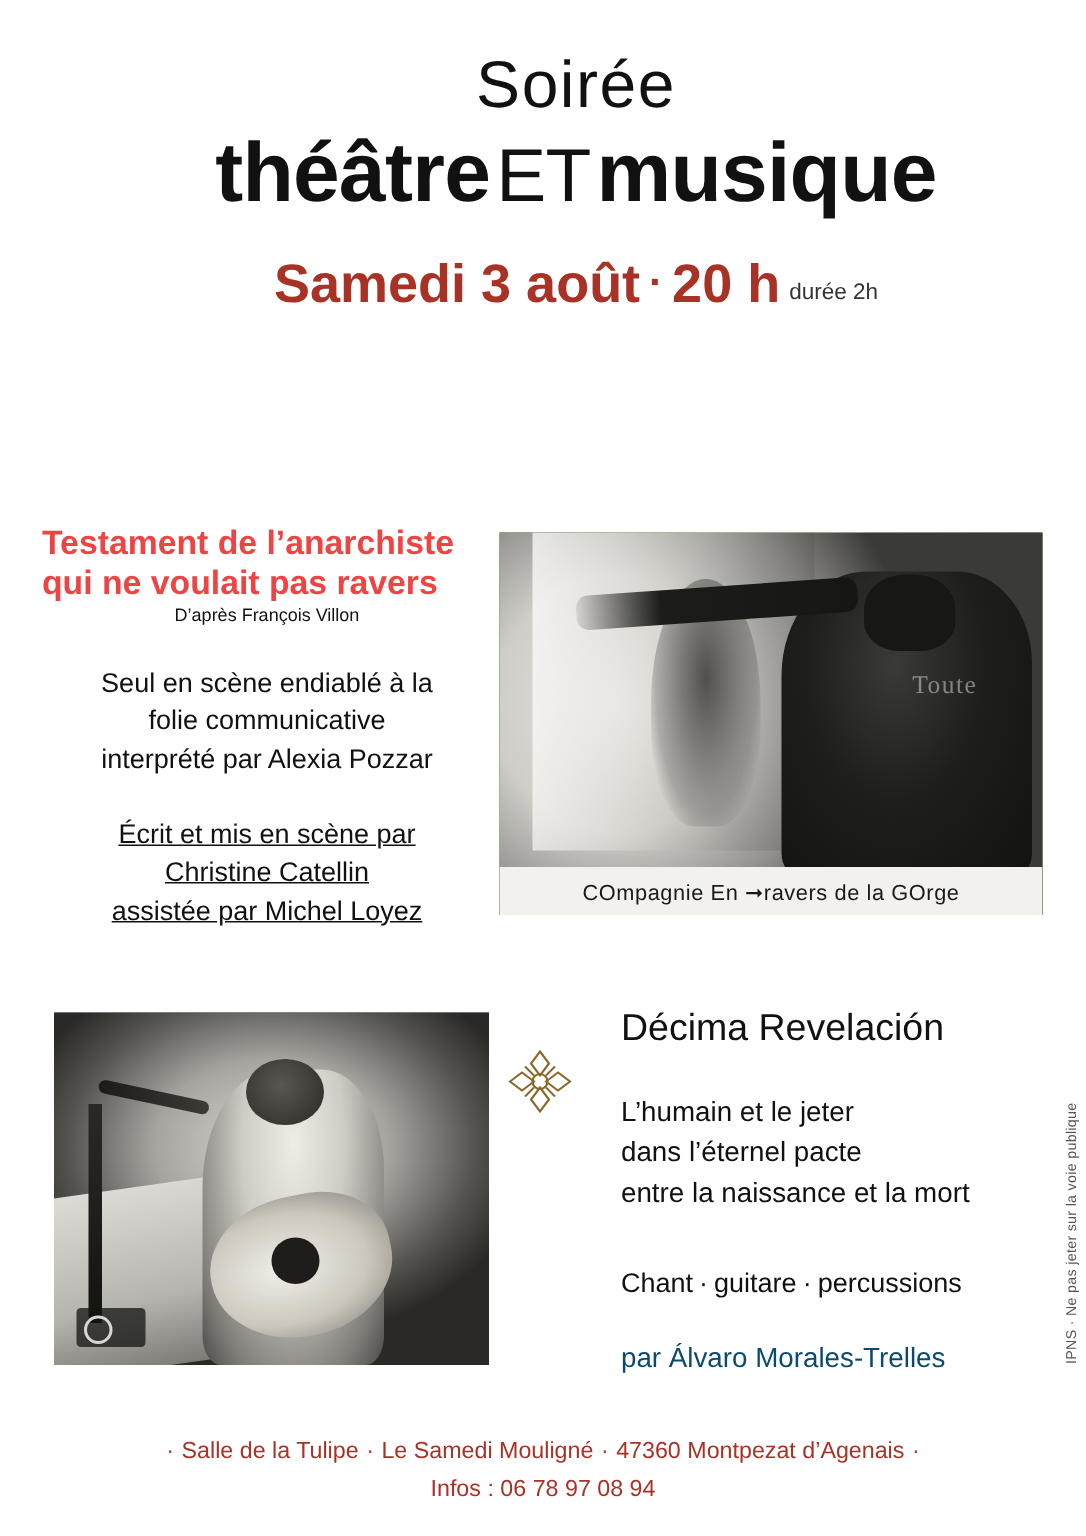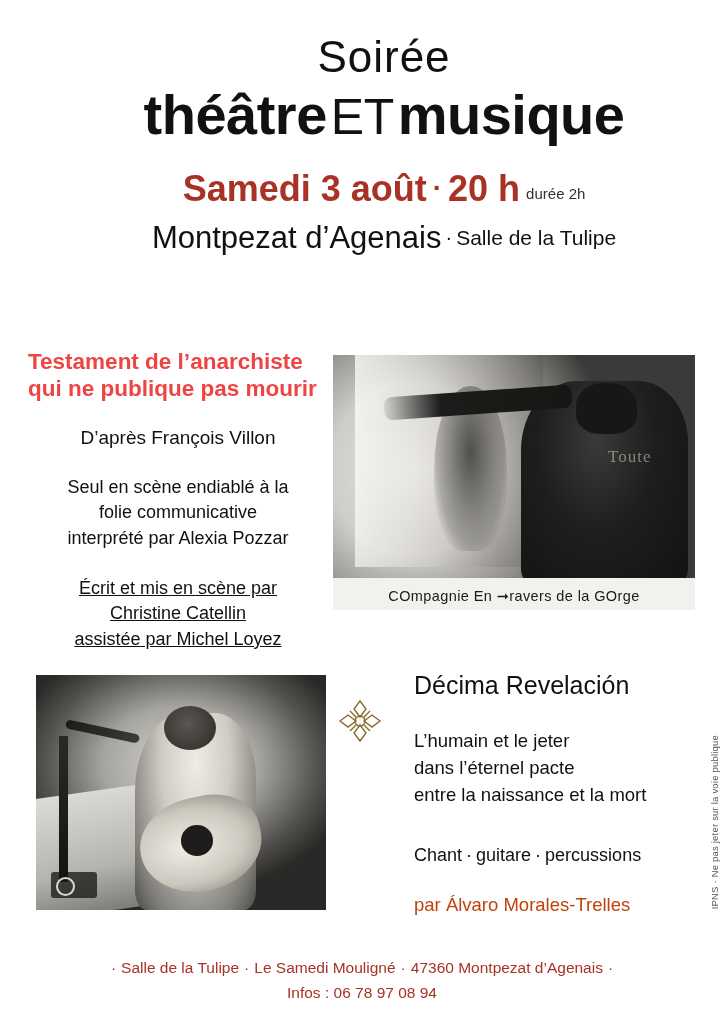--- a/index.html
+++ b/index.html
@@ -102,22 +102,22 @@
     text-align: center;
   }
   .s1-title {
     font-size: 22.5px;
     font-weight: 700;
     line-height: 1.22;
     text-align: left;
     color: #ef4444;
   }
   .s1-sub {
-    font-size: 19px;
-    margin-top: 24px;
+    font-size: 12px;
+    margin-top: 0;
     color: #111;
     text-align: center;
   }
   .s1-block {
     margin-top: 26px;
     font-size: 18px;
     line-height: 1.42;
     text-align: center;
     color: #111;
   }
@@ -360,21 +360,21 @@
     margin-top: 37px;
     font-size: 18px;
     color: #111;
   }
   .s2-instruments .dot {
     padding: 0 4px;
   }
   .s2-by {
     margin-top: 28px;
     font-size: 18.5px;
-    color: #c2410c;
+    color: #0c4a6e;
   }
 
   
   .footer {
     position: absolute;
     left: 0;
     bottom: 18px;
     width: 724px;
     text-align: center;
     color: #a93226;
@@ -404,30 +404,27 @@
 <div class="poster">
 
   <div class="header">
     <div class="title-soiree">Soirée</div>
     <div class="title-main">
       <span>théâtre</span><span class="et">ET</span><span>musique</span>
     </div>
     <div class="date-line">
       <span>Samedi 3 août</span><span class="dot">·</span><span>20 h</span><span class="duration">durée 2h</span>
     </div>
-    <div class="place-line">
-      <span>Montpezat d’Agenais</span><span class="dot">·</span><span class="venue">Salle de la Tulipe</span>
-    </div>
   </div>
 
   <div class="section-one">
     <div class="s1-text">
       <div class="s1-title">
         <div>Testament de l’anarchiste</div>
-        <div>qui ne publique pas mourir</div>
+        <div>qui ne voulait pas ravers</div>
       </div>
       <div class="s1-sub">D’après François Villon</div>
       <div class="s1-block">
         <div>Seul en scène endiablé à la</div>
         <div>folie communicative</div>
         <div>interprété par Alexia Pozzar</div>
       </div>
       <div class="s1-block2">
         <div>Écrit et mis en scène par</div>
         <div>Christine Catellin</div>

